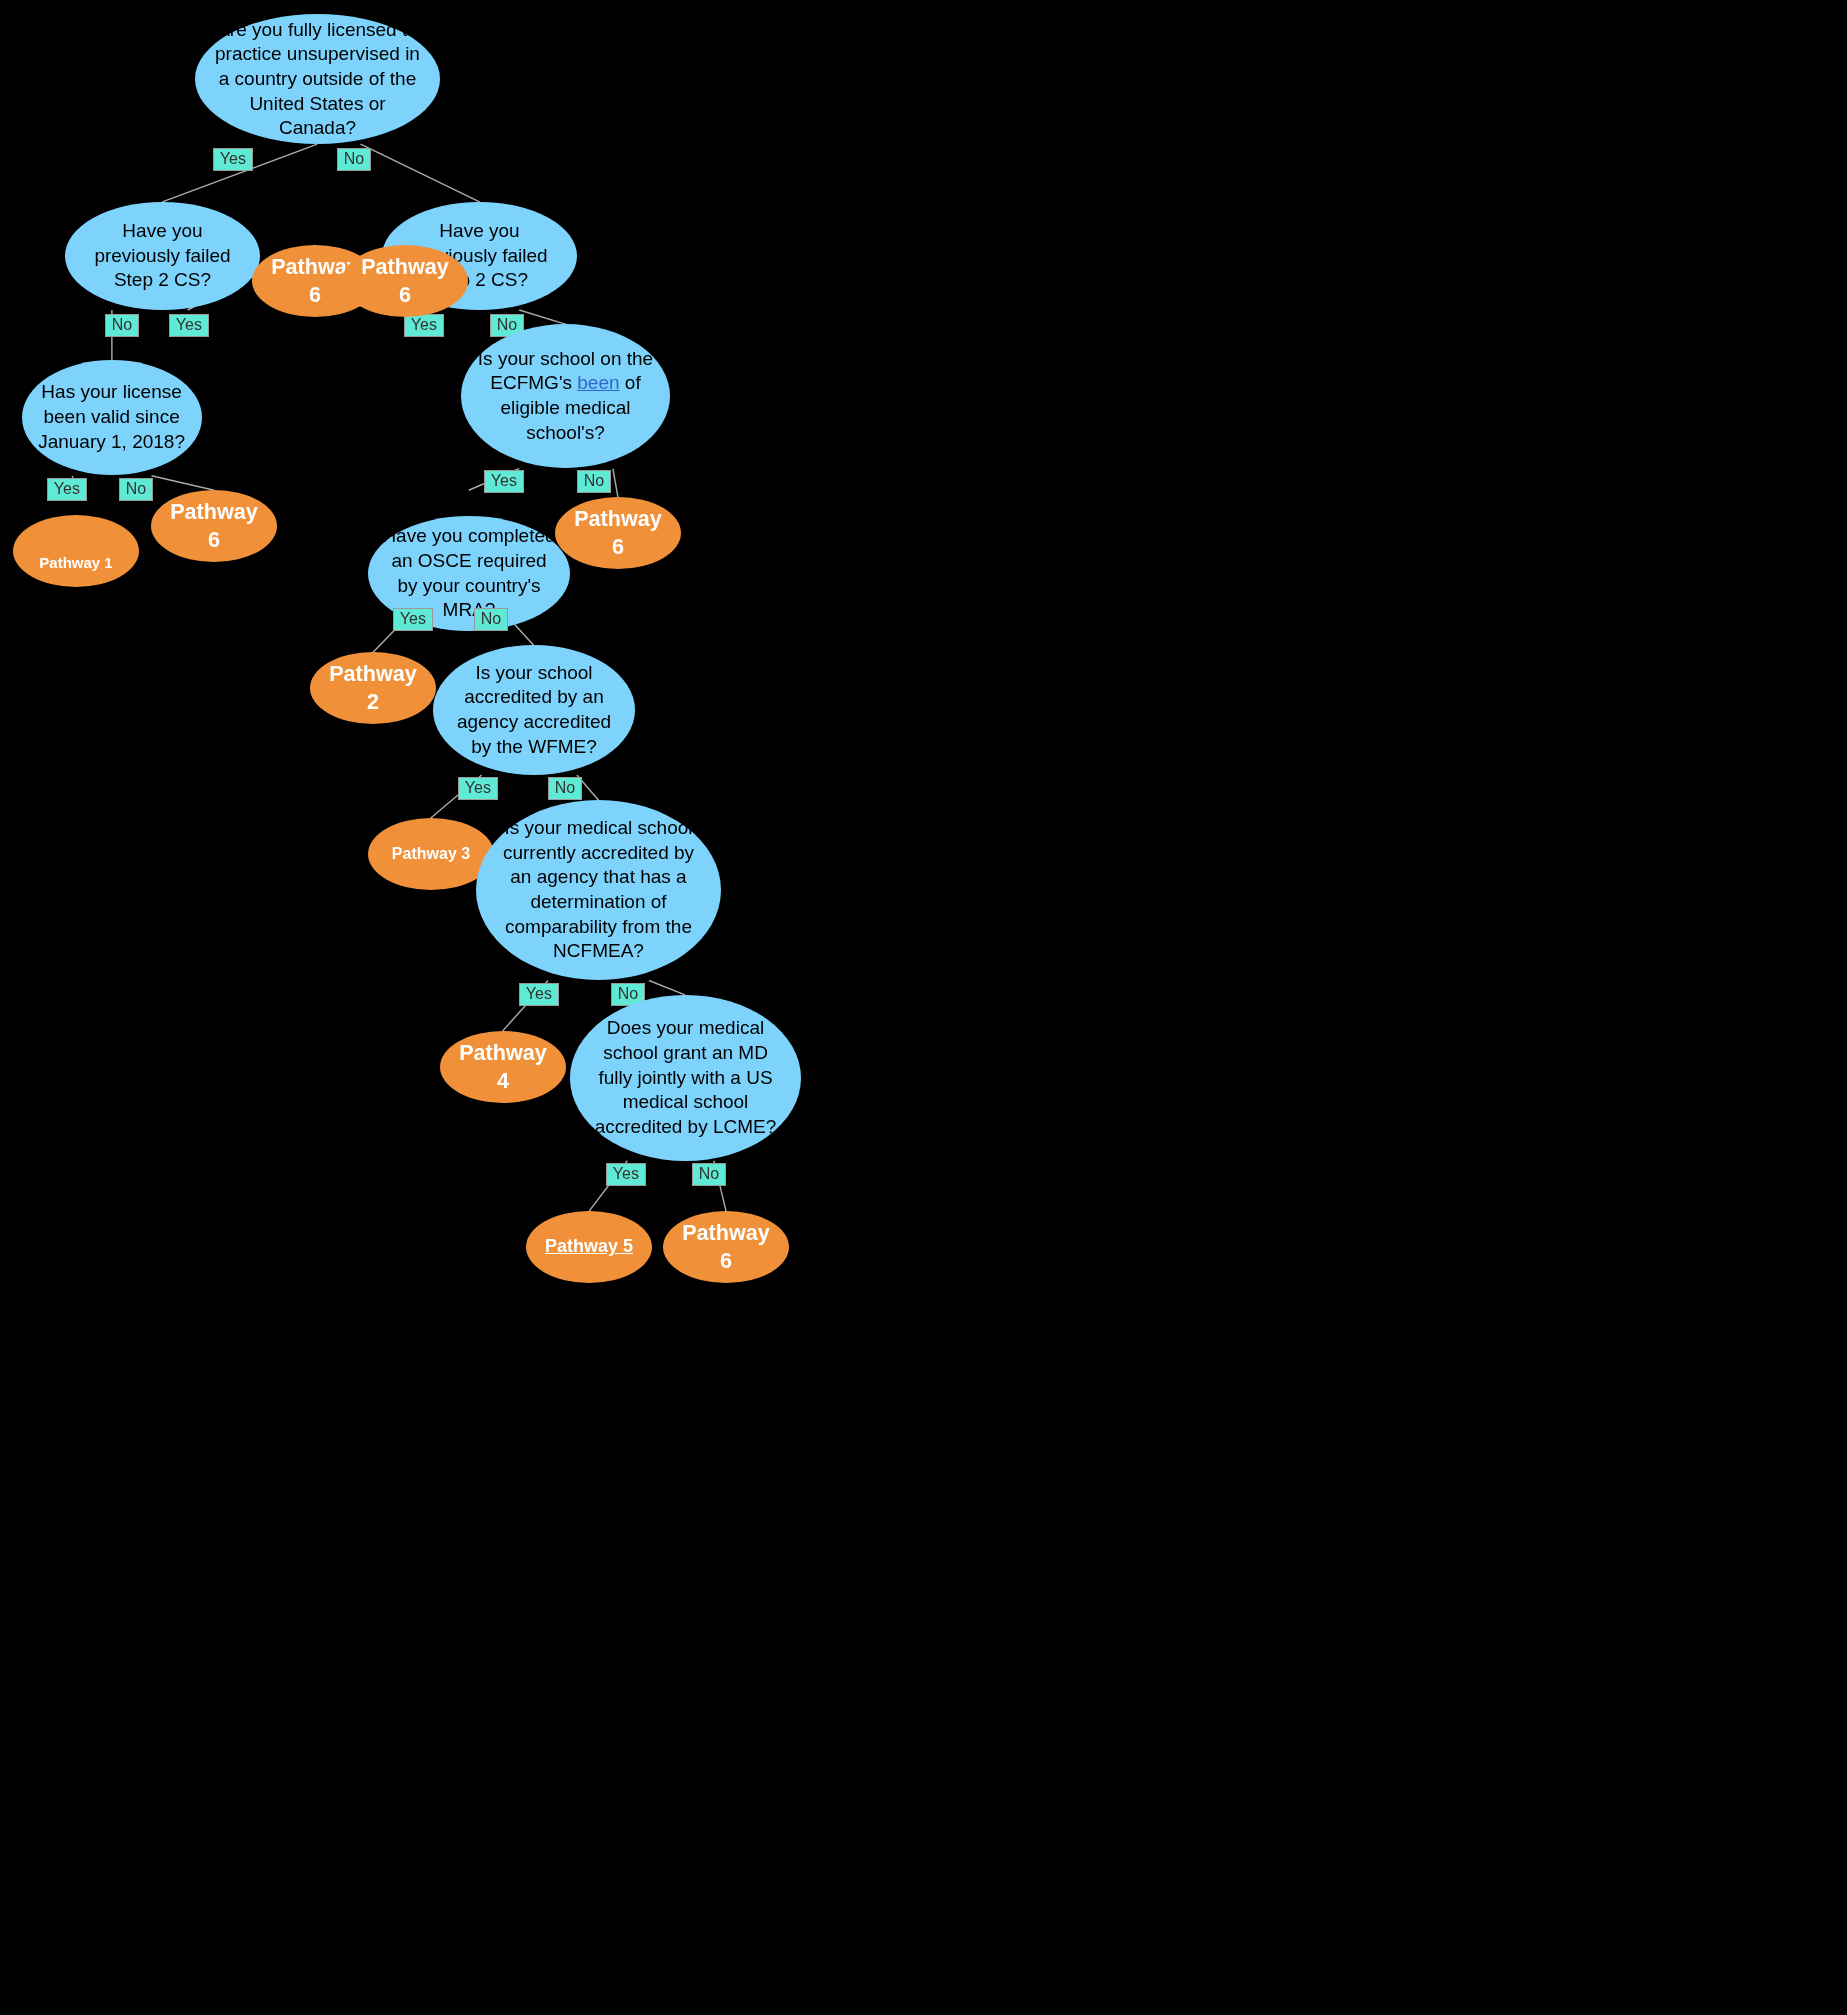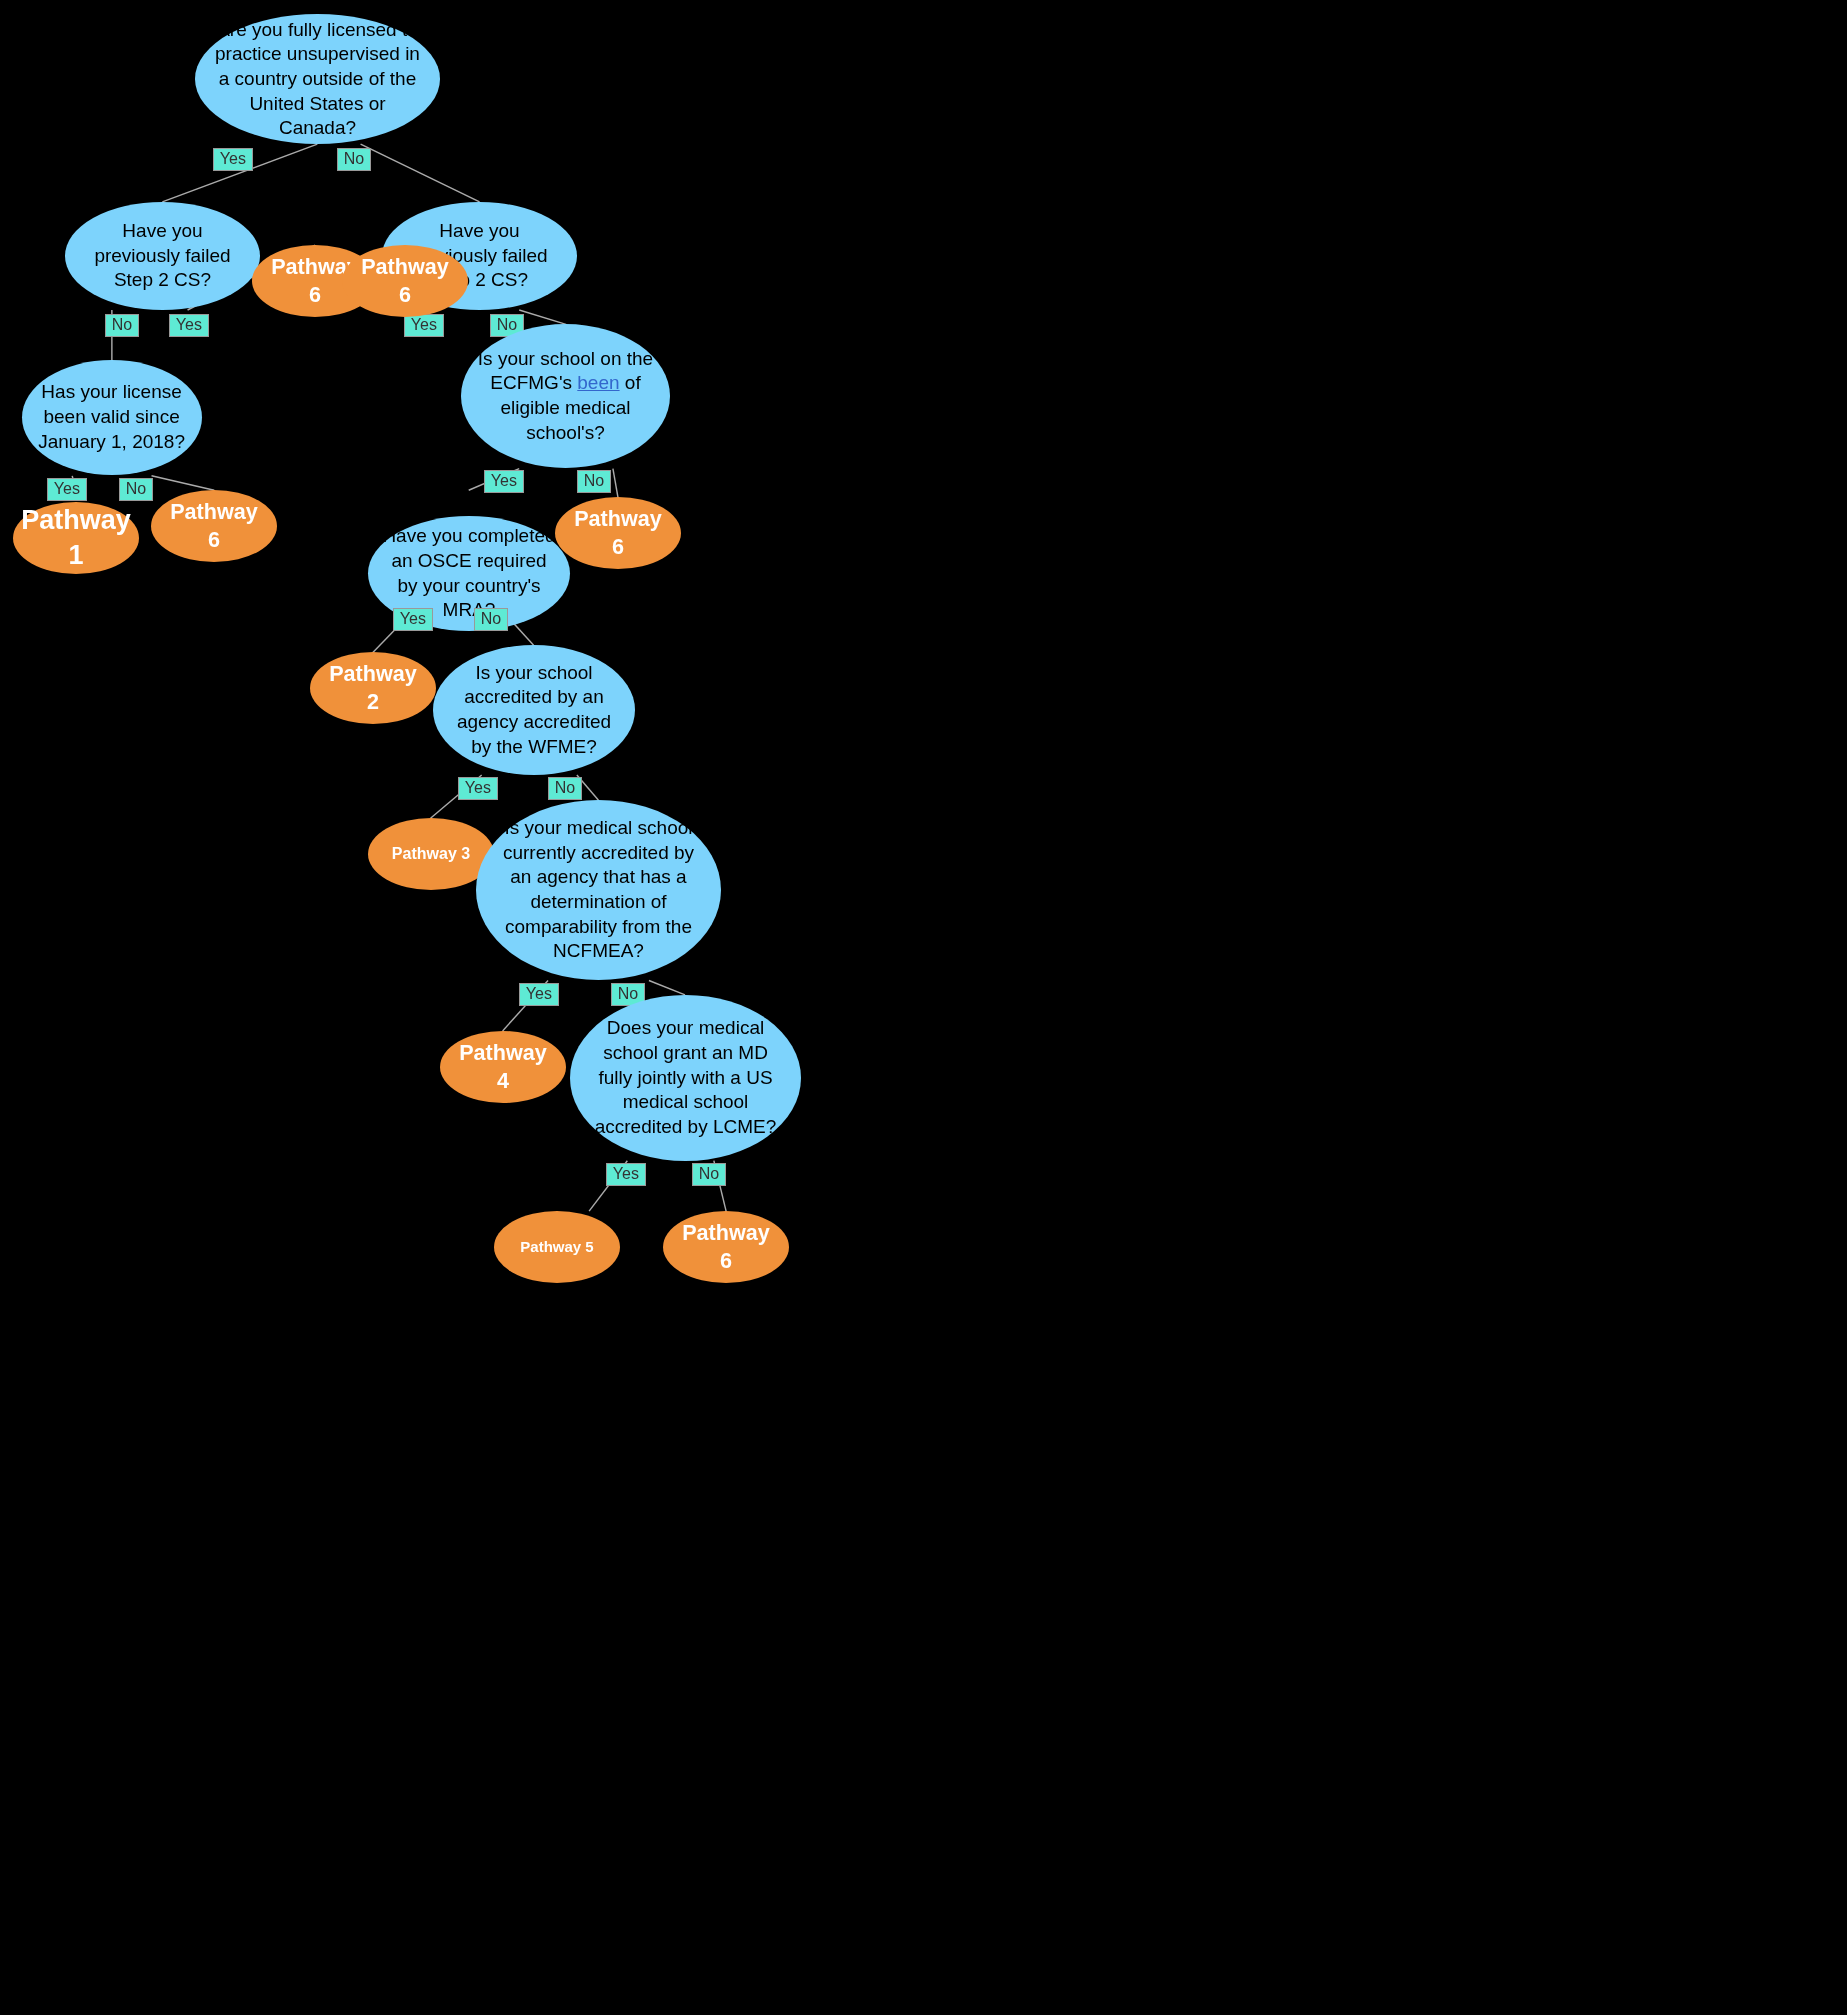--- a/index.html
+++ b/index.html
@@ -145,21 +145,21 @@
   </div>
 
   <div class="label-box" style="left:47px; top:478px;">
     <span>Yes</span>
   </div>
 
   <div class="label-box" style="left:119px; top:478px;">
     <span>No</span>
   </div>
 
-  <div class="node node-pathway" style="left:13px; top:502px; width:126px; height:72px; font-size:27px;">
+  <div class="node node-pathway" style="left:13px; top:515px; width:126px; height:72px; font-size:15px;align-items:flex-end;">
     <span>Pathway 1</span>
   </div>
 
   <div class="node node-pathway" style="left:151px; top:490px; width:126px; height:72px; font-size:21.6px;">
     <span>Pathway 6</span>
   </div>
 
   <div class="node node-pathway" style="left:252px; top:245px; width:126px; height:72px; font-size:21.6px;">
     <span>Pathway 6</span>
   </div>
@@ -237,21 +237,21 @@
   </div>
 
   <div class="label-box" style="left:606px; top:1163px;">
     <span>Yes</span>
   </div>
 
   <div class="label-box" style="left:692px; top:1163px;">
     <span>No</span>
   </div>
 
-  <div class="node node-pathway" style="left:494px; top:1211px; width:126px; height:72px; font-size:15px;">
+  <div class="node node-pathway" style="left:526px; top:1211px; width:126px; height:72px; font-size:18px;text-decoration:underline;">
     <span>Pathway 5</span>
   </div>
 
   <div class="node node-pathway" style="left:663px; top:1211px; width:126px; height:72px; font-size:21.6px;">
     <span>Pathway 6</span>
   </div>
 
 </div>
 
 

